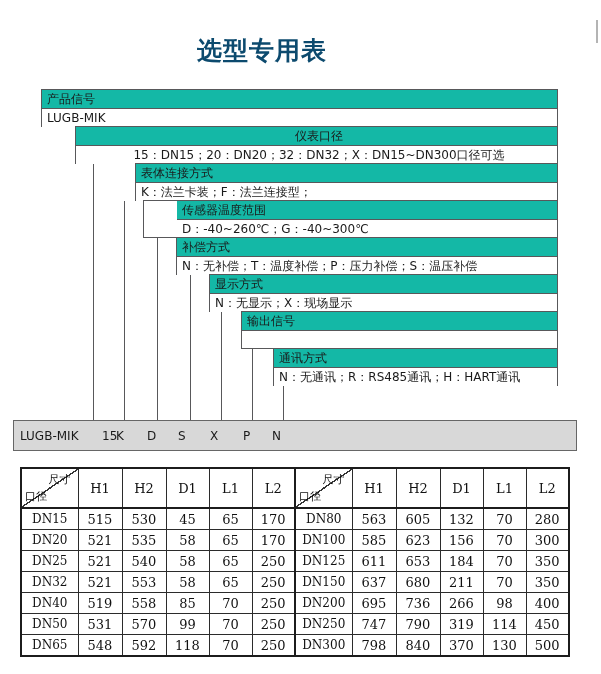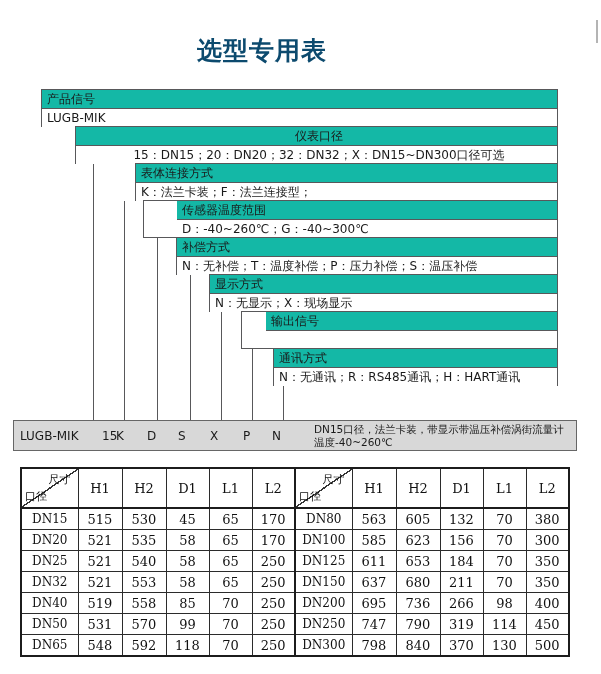--- a/index.html
+++ b/index.html
@@ -22,21 +22,21 @@
   .level {
     position:absolute; right:43px; box-sizing:border-box; height:38px;
     border:1px solid #58585a; background:#fff;
   }
   .lv0{left:41px;  top:89px;}
   .lv1{left:75px;  top:126px;text-align:center;}
   .lv2{left:109px; top:163px;margin-left:26px;}
   .lv3{left:143px; top:200px;padding-left:33px;}
   .lv4{left:176px; top:237px;}
   .lv5{left:209px; top:274px;}
-  .lv6{left:241px; top:311px;padding-left:24px;}
+  .lv6{left:241px; top:311px;}
   .lv7{left:273px; top:348px;}
   .level-title {
     height:18px; line-height:18px; background:#14b8a6;
     border-bottom:1px solid #58585a; padding-left:5px; font-size:12px;
     white-space:nowrap; overflow:hidden;
   }
   .level-value {
     height:18px; line-height:18px; padding-left:5px; font-size:12px;
     background:#fff; white-space:nowrap; overflow:hidden;
   }
@@ -142,24 +142,20 @@
 
     <div class="example-row">
       <span class="code code-prefix">LUGB-MIK</span>
       <span class="code cd0">15</span>
       <span class="code cd1">K</span>
       <span class="code cd2">D</span>
       <span class="code cd3">S</span>
       <span class="code cd4">X</span>
       <span class="code cd5">P</span>
       <span class="code cd6">N</span>
-      <div class="example-desc">
-        <div>DN15口径，法兰卡装，带显示带温压补偿涡街流量计</div>
-        <div>温度-40~260℃</div>
-      </div>
     </div>
 
   </div>
 
   <table class="dim-table">
     <colgroup>
       <col style="width:57px">
         <col style="width:44px">
         <col style="width:44px">
       <col style="width:43px">
@@ -200,21 +196,21 @@
           <td>515</td>
           <td>530</td>
           <td>45</td>
           <td>65</td>
           <td>170</td>
           <td class="dn mid">DN80</td>
           <td>563</td>
           <td>605</td>
           <td>132</td>
           <td>70</td>
-          <td>380</td>
+          <td>280</td>
         </tr>
         <tr>
           <td class="dn">DN20</td>
           <td>521</td>
           <td>535</td>
           <td>58</td>
           <td>65</td>
           <td>170</td>
           <td class="dn mid">DN100</td>
           <td>585</td>

